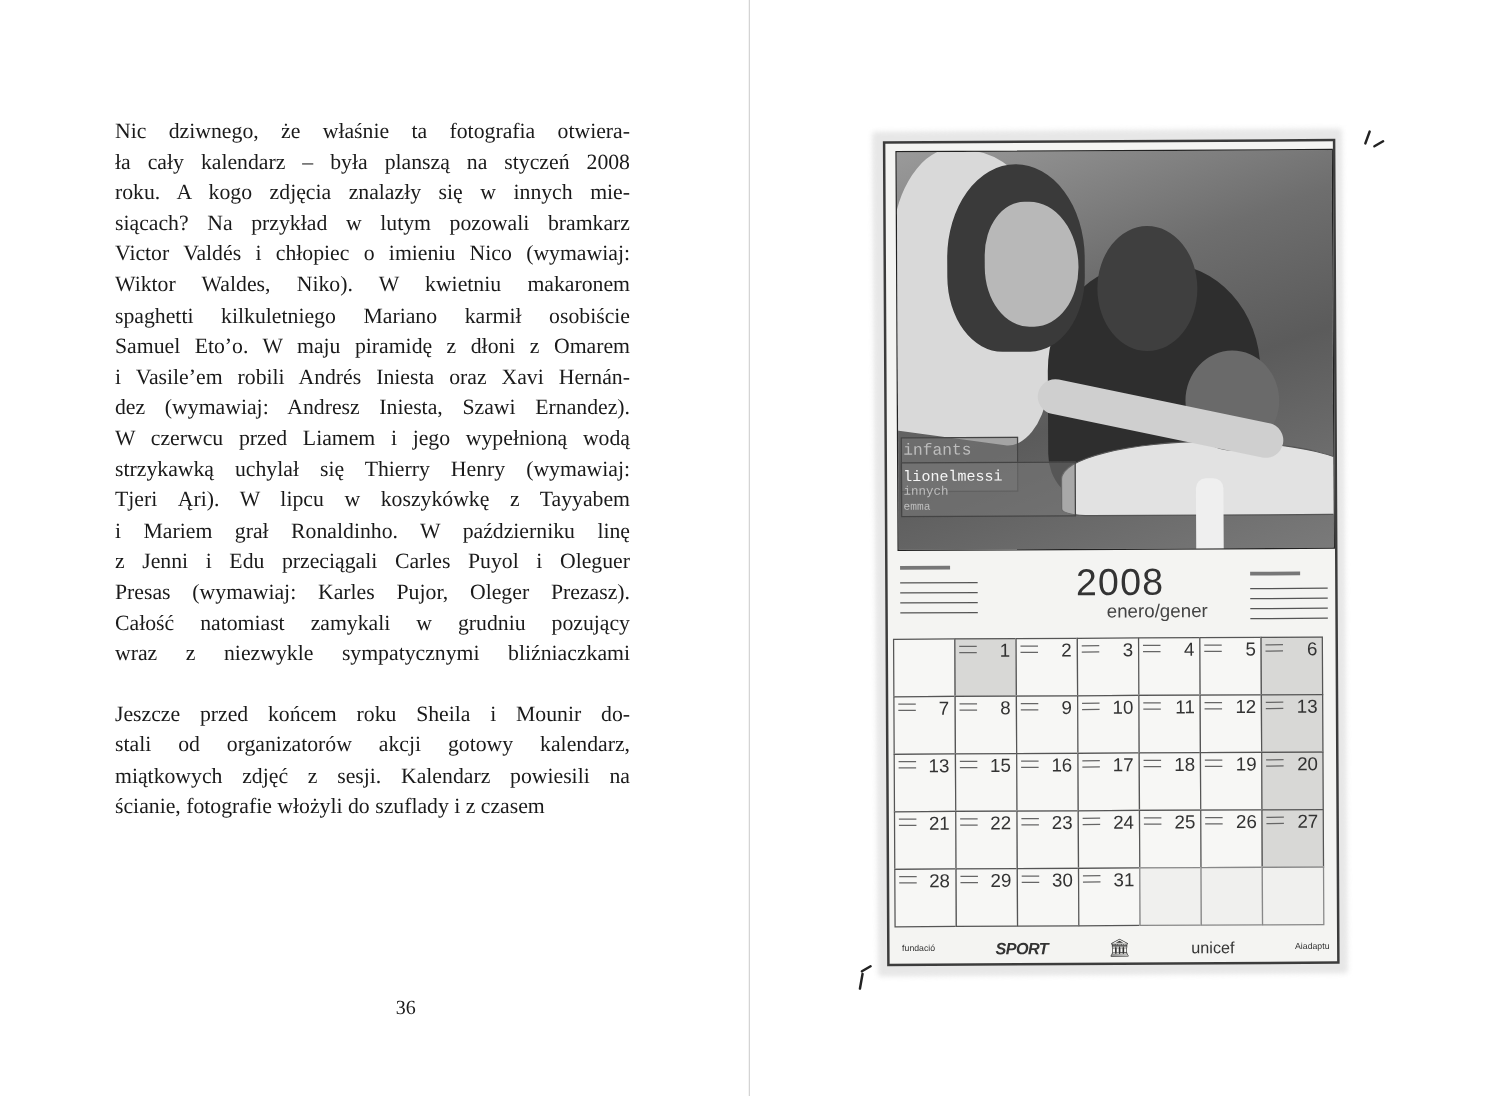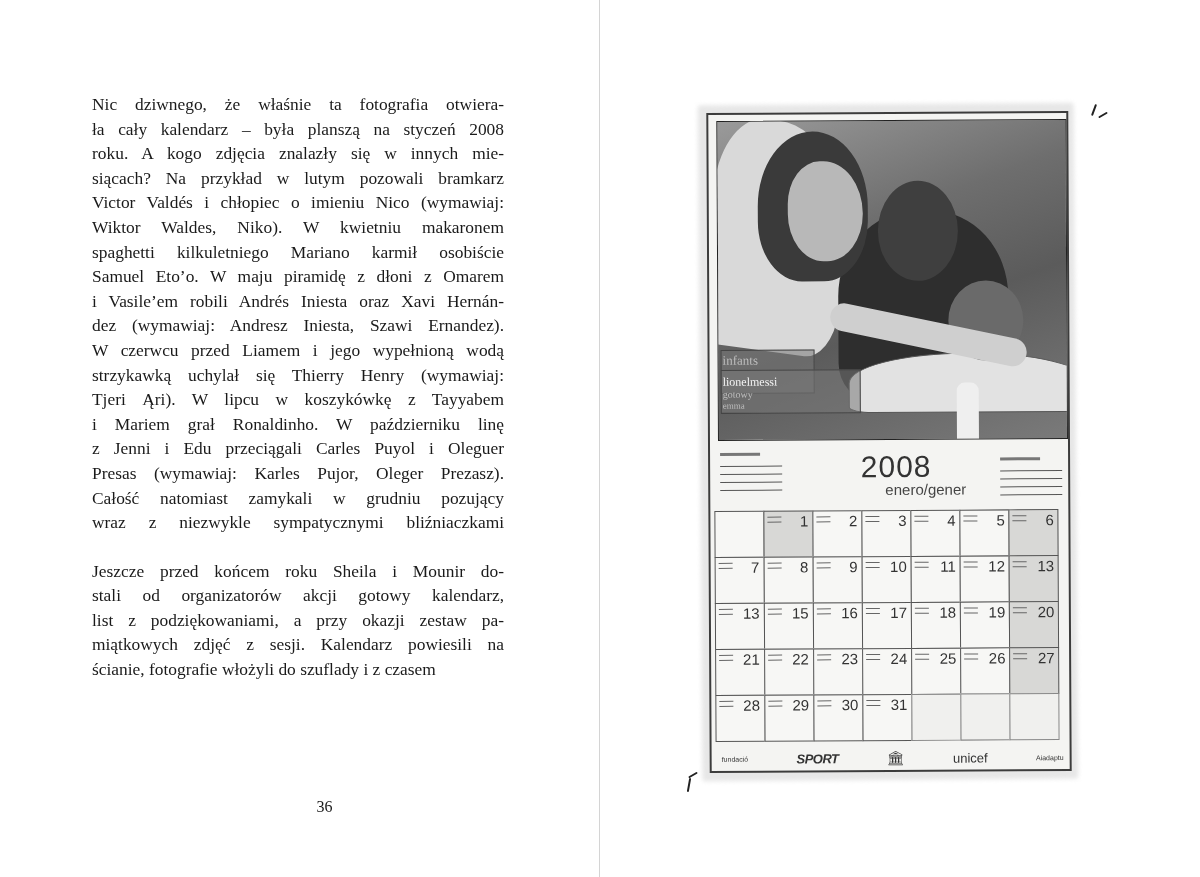--- a/index.html
+++ b/index.html
@@ -27,21 +27,21 @@
     .photo .figure { position: absolute; border-radius: 50%; }
     .photo .p1-hair { left: 40px; top: 10px; width: 110px; height: 150px; background: #3a3a3a; border-radius: 50% 50% 40% 40%; }
     .photo .p1-face { left: 70px; top: 40px; width: 75px; height: 100px; background: #b8b8b8; border-radius: 45% 55% 50% 50%; }
     .photo .p1-body { left: -10px; top: 0; width: 140px; height: 230px; background: #d9d9d9; border-radius: 30% 60% 20% 10%; transform: rotate(8deg); }
     .photo .arm { left: 110px; top: 200px; width: 200px; height: 28px; background: #cfcfcf; border-radius: 14px; transform: rotate(12deg); }
     .photo .p2-body { left: 120px; top: 90px; width: 170px; height: 190px; background: #2e2e2e; border-radius: 45% 45% 20% 20%; }
     .photo .p2-face { left: 160px; top: 60px; width: 80px; height: 100px; background: #3f3f3f; border-radius: 50%; }
     .photo .baby { left: 230px; top: 160px; width: 75px; height: 80px; background: #6a6a6a; border-radius: 50%; }
     .photo .tub { left: 130px; top: 232px; width: 240px; height: 60px; background: #e2e2e2; border-radius: 50% 50% 10% 10%; border: 1px solid #555; }
     .photo .bottle { left: 238px; top: 262px; width: 22px; height: 60px; background: #efefef; border-radius: 8px 8px 2px 2px; }
-    .photo-label { position: absolute; left: 4px; font-family: Liberation Serif, serif; color: #e8e8e8; line-height: 1; text-align: center; }
+    .photo-label { position: absolute; left: 4px; font-family: Liberation Mono, monospace; color: #e8e8e8; line-height: 1; text-align: center; }
     .label-box { position: absolute; background: rgba(120,120,120,0.55); border: 1px solid #444; }
     .lb1 { left: 2px; top: 228px; width: 94px; height: 44px; }
     .lb2 { left: 2px; top: 248px; width: 140px; height: 44px; }
     .lbl-infants { top: 232px; font-size: 13px; color: #bdbdbd; }
     .lbl-name { top: 254px; font-size: 12px; color: #f5f5f5; }
     .lbl-s1 { top: 268px; font-size: 10px; color: #bdbdbd; }
     .lbl-s2 { top: 280px; font-size: 9px; color: #bdbdbd; }
 
     .cal-header { position: absolute; left: 6px; top: 332px; width: 350px; height: 60px; }
     .mini { position: absolute; top: 6px; width: 62px; height: 46px; }
@@ -92,21 +92,20 @@
           <span class="line">Tjeri Ąri). W lipcu w koszykówkę z Tayyabem</span>
           <span class="line">i Mariem grał Ronaldinho. W październiku linę</span>
           <span class="line">z Jenni i Edu przeciągali Carles Puyol i Oleguer</span>
           <span class="line">Presas (wymawiaj: Karles Pujor, Oleger Prezasz).</span>
           <span class="line">Całość natomiast zamykali w grudniu pozujący</span>
           <span class="line">wraz z niezwykle sympatycznymi bliźniaczkami</span>
         </div>
         <div class="para">
           <span class="line">Jeszcze przed końcem roku Sheila i Mounir do-</span>
           <span class="line">stali od organizatorów akcji gotowy kalendarz,</span>
-          <span class="line">list z podziękowaniami, a przy okazji zestaw pa-</span>
           <span class="line">miątkowych zdjęć z sesji. Kalendarz powiesili na</span>
           <span class="line last">ścianie, fotografie włożyli do szuflady i z czasem</span>
         </div>
       </div>
     <div class="page-number">
       <span>36</span>
     </div>
   </div>
   <div class="gutter"></div>
   <div class="page">
@@ -123,21 +122,21 @@
       <div class="figure p1-face"></div>
       <div class="figure p2-face"></div>
       <div class="figure tub"></div>
       <div class="figure baby"></div>
       <div class="figure arm"></div>
       <div class="figure bottle"></div>
       <div class="label-box lb1"></div>
       <div class="label-box lb2"></div>
       <div class="photo-label lbl-infants">infants</div>
       <div class="photo-label lbl-name">lionelmessi</div>
-      <div class="photo-label lbl-s1">gotowy</div>
+      <div class="photo-label lbl-s1">innych</div>
       <div class="photo-label lbl-s2">emma</div>
     </div>
 
     <div class="cal-header">
       <div class="mini left">
         <div class="mini-title"></div>
         <div class="mini-row"></div>
           <div class="mini-row"></div>
           <div class="mini-row"></div>
           <div class="mini-row"></div>

